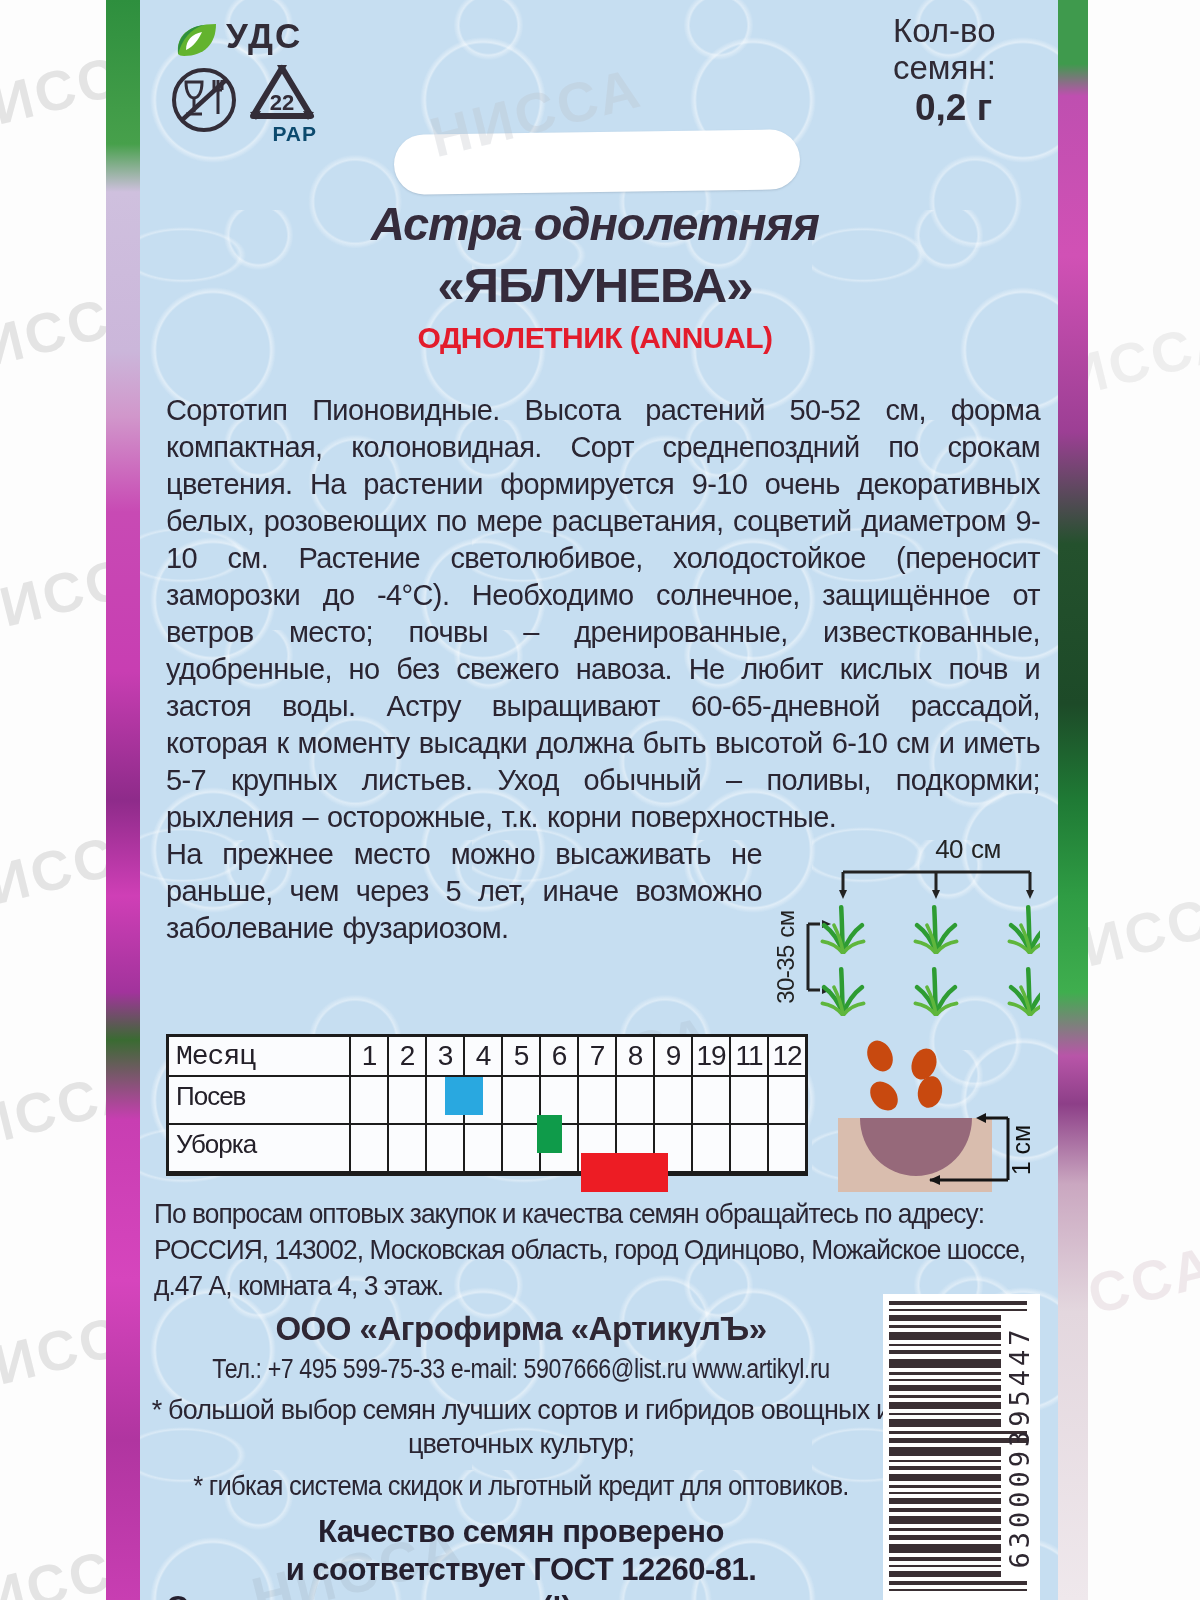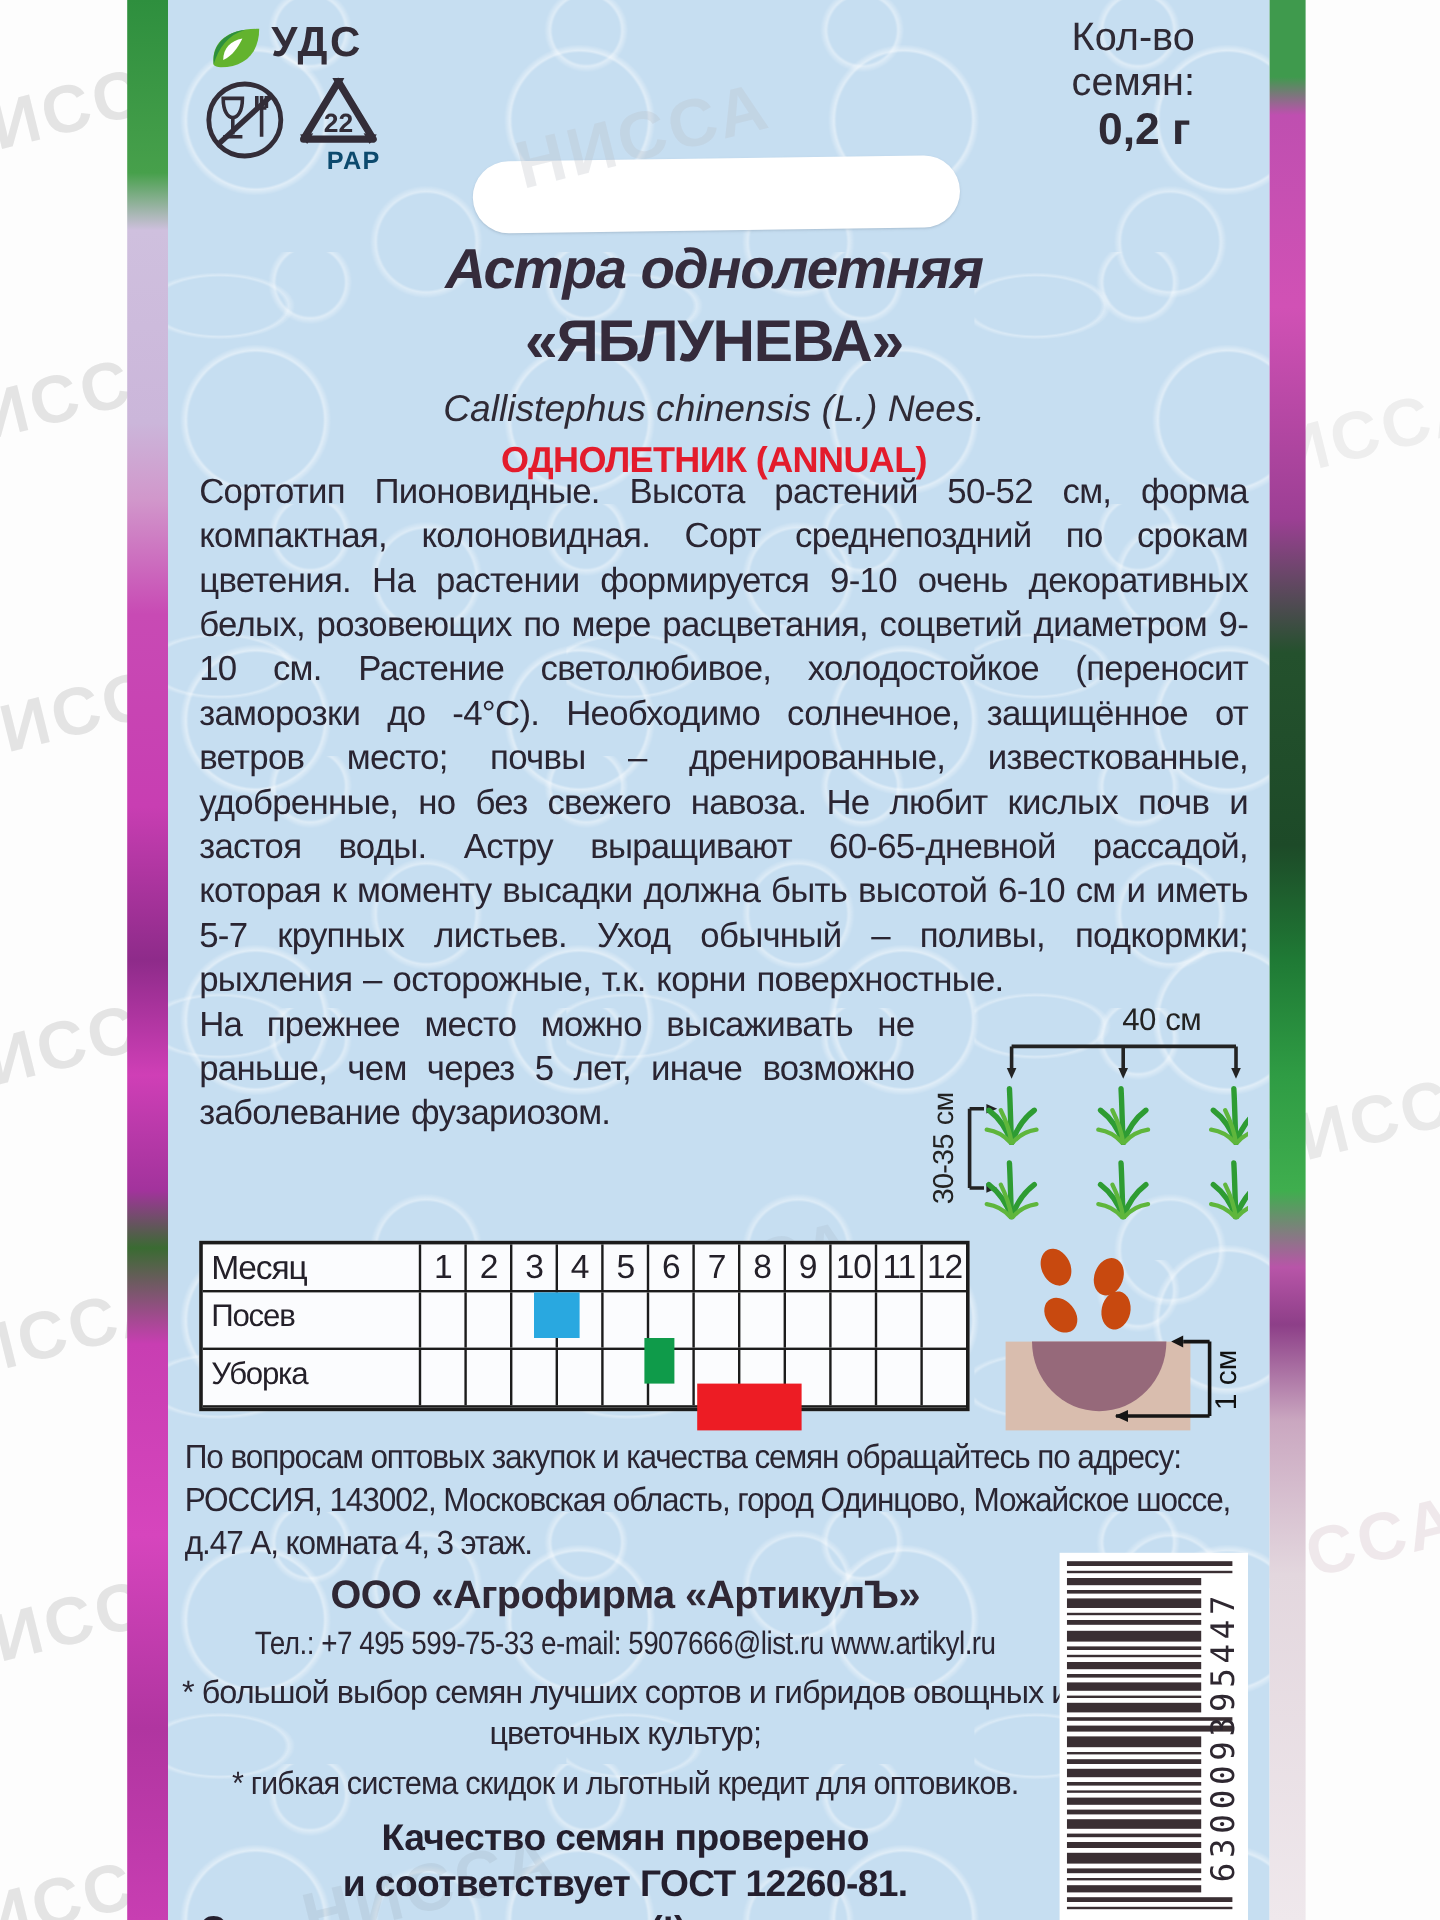--- a/index.html
+++ b/index.html
@@ -159,21 +159,20 @@
 
   <div class="qty">
     <div>Кол-во</div>
     <div>семян:</div>
     <div class="val">0,2 г</div>
   </div>
 
   <div class="title-block">
     <div class="t1">Астра однолетняя</div>
     <div class="t2">«ЯБЛУНЕВА»</div>
-    <div class="latin">Callistephus chinensis (L.) Nees.</div>
     <div class="annual">ОДНОЛЕТНИК (ANNUAL)</div>
   </div>
 
   <div class="desc">
     <div class="p1">Сортотип Пионовидные. Высота растений 50-52 см, форма компактная, колоновидная. Сорт среднепоздний по срокам цветения. На растении формируется 9-10 очень декоративных белых, розовеющих по мере расцветания, соцветий диаметром 9-10 см. Растение светолюбивое, холодостойкое (переносит заморозки до -4°С). Необходимо солнечное, защищённое от ветров место; почвы – дренированные, известкованные, удобренные, но без свежего навоза. Не любит кислых почв и застоя воды. Астру выращивают 60-65-дневной рассадой, которая к моменту высадки должна быть высотой 6-10 см и иметь 5-7 крупных листьев. Уход обычный – поливы, подкормки; рыхления – осторожные, т.к. корни поверхностные.</div>
     <div class="desc-bottom">
       <div class="p2">На прежнее место можно высаживать не раньше, чем через 5 лет, иначе возможно заболевание фузариозом.</div>
       <svg class="diagram" width="264" height="198" viewBox="-42 0 264 198">
         <text x="150" y="22" text-anchor="middle" font-size="26" fill="#232323">40 см</text>
         <g stroke="#232323" stroke-width="3" fill="none">
@@ -194,21 +193,21 @@
         <use href="#grass" x="189" y="64" width="46" height="54"></use>
         <use href="#grass" x="2" y="126" width="46" height="54"></use>
         <use href="#grass" x="95" y="126" width="46" height="54"></use>
         <use href="#grass" x="189" y="126" width="46" height="54"></use>
       </svg>
     </div>
   </div>
 
   <div class="cal">
     <div class="crow h">
-      <div class="clabel" style="font-size:28px;">Месяц</div>
+      <div class="clabel" style="font-size:28px;font-family:Liberation Mono, monospace;">Месяц</div>
       <div class="ccell">
           <span>1</span>
         </div>
       <div class="ccell">
           <span>2</span>
         </div>
       <div class="ccell">
           <span>3</span>
         </div>
       <div class="ccell">
@@ -223,21 +222,21 @@
       <div class="ccell">
           <span>7</span>
         </div>
       <div class="ccell">
           <span>8</span>
         </div>
       <div class="ccell">
           <span>9</span>
         </div>
       <div class="ccell">
-          <span>10</span>
+          <span>19</span>
         </div>
       <div class="ccell">
           <span>11</span>
         </div>
       <div class="ccell">
           <span>12</span>
         </div>
     </div>
     <div class="crow">
       <div class="clabel">Посев</div>

